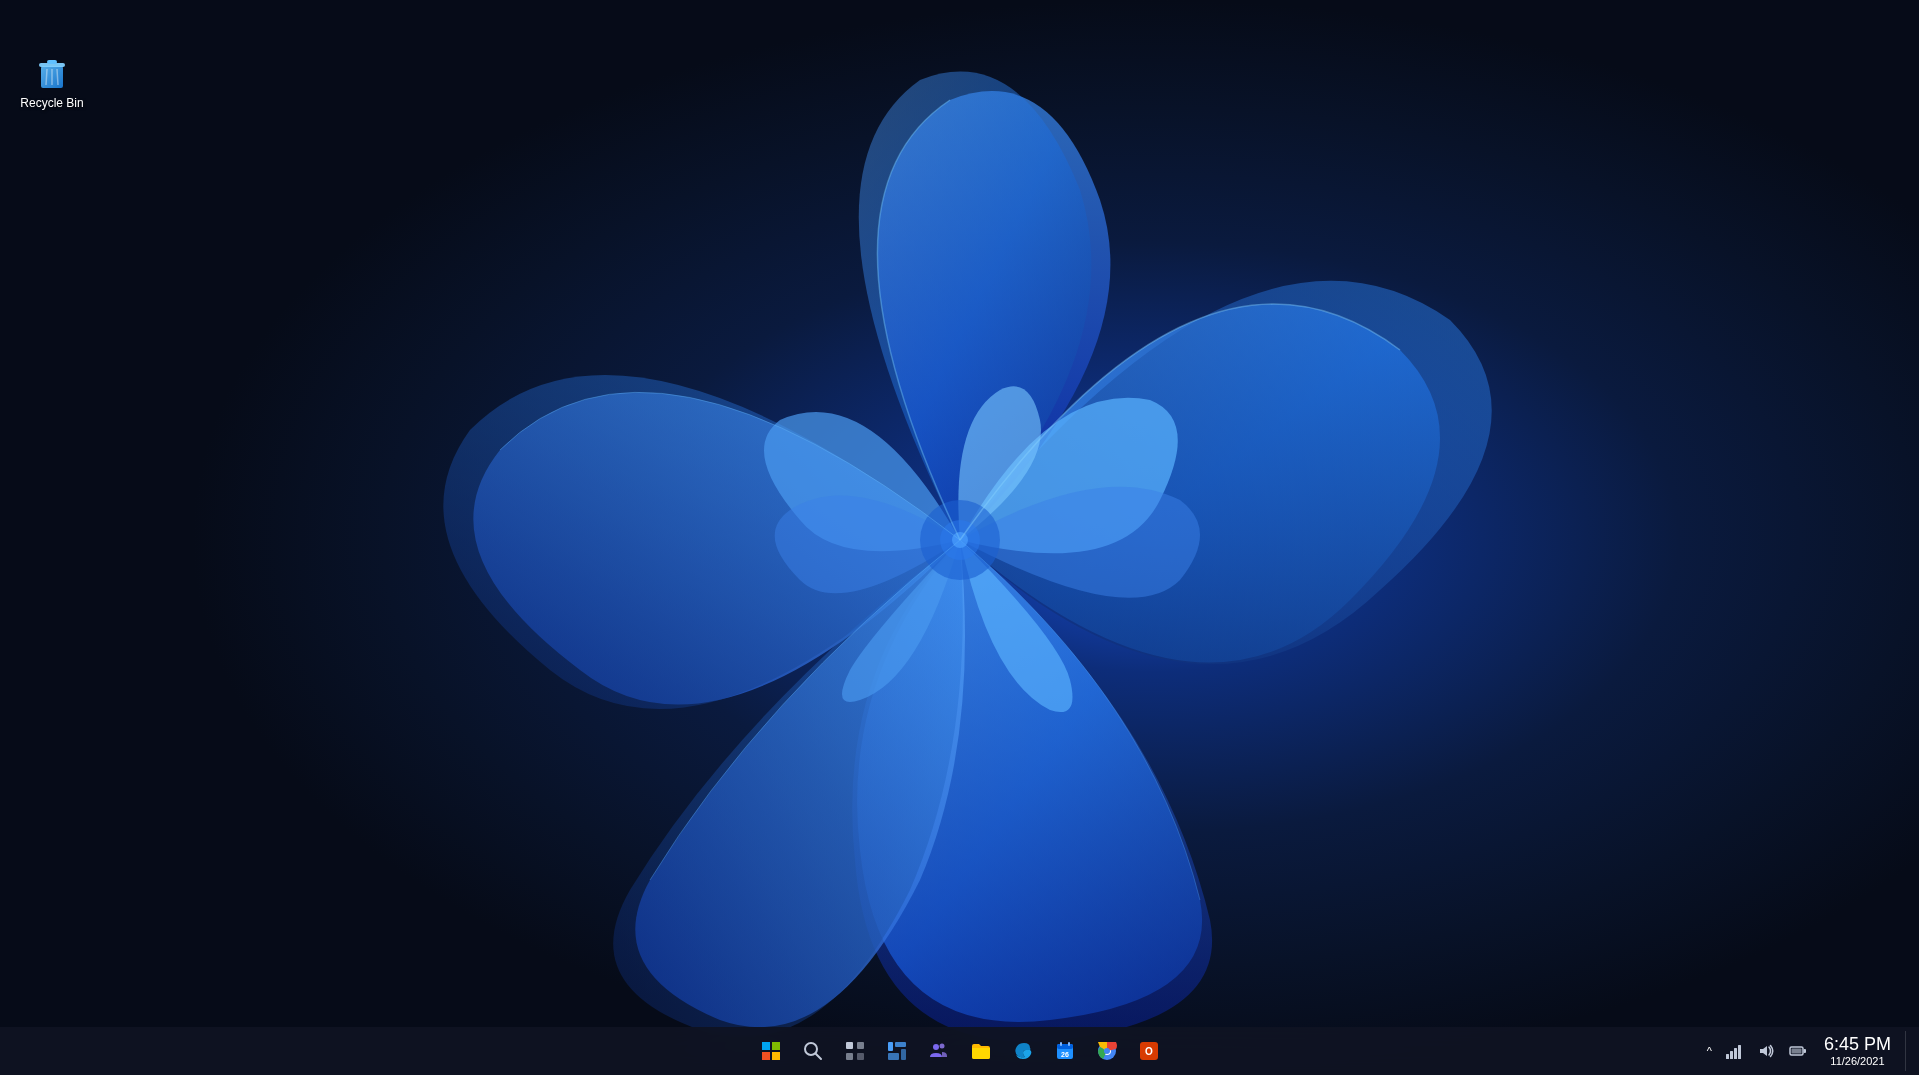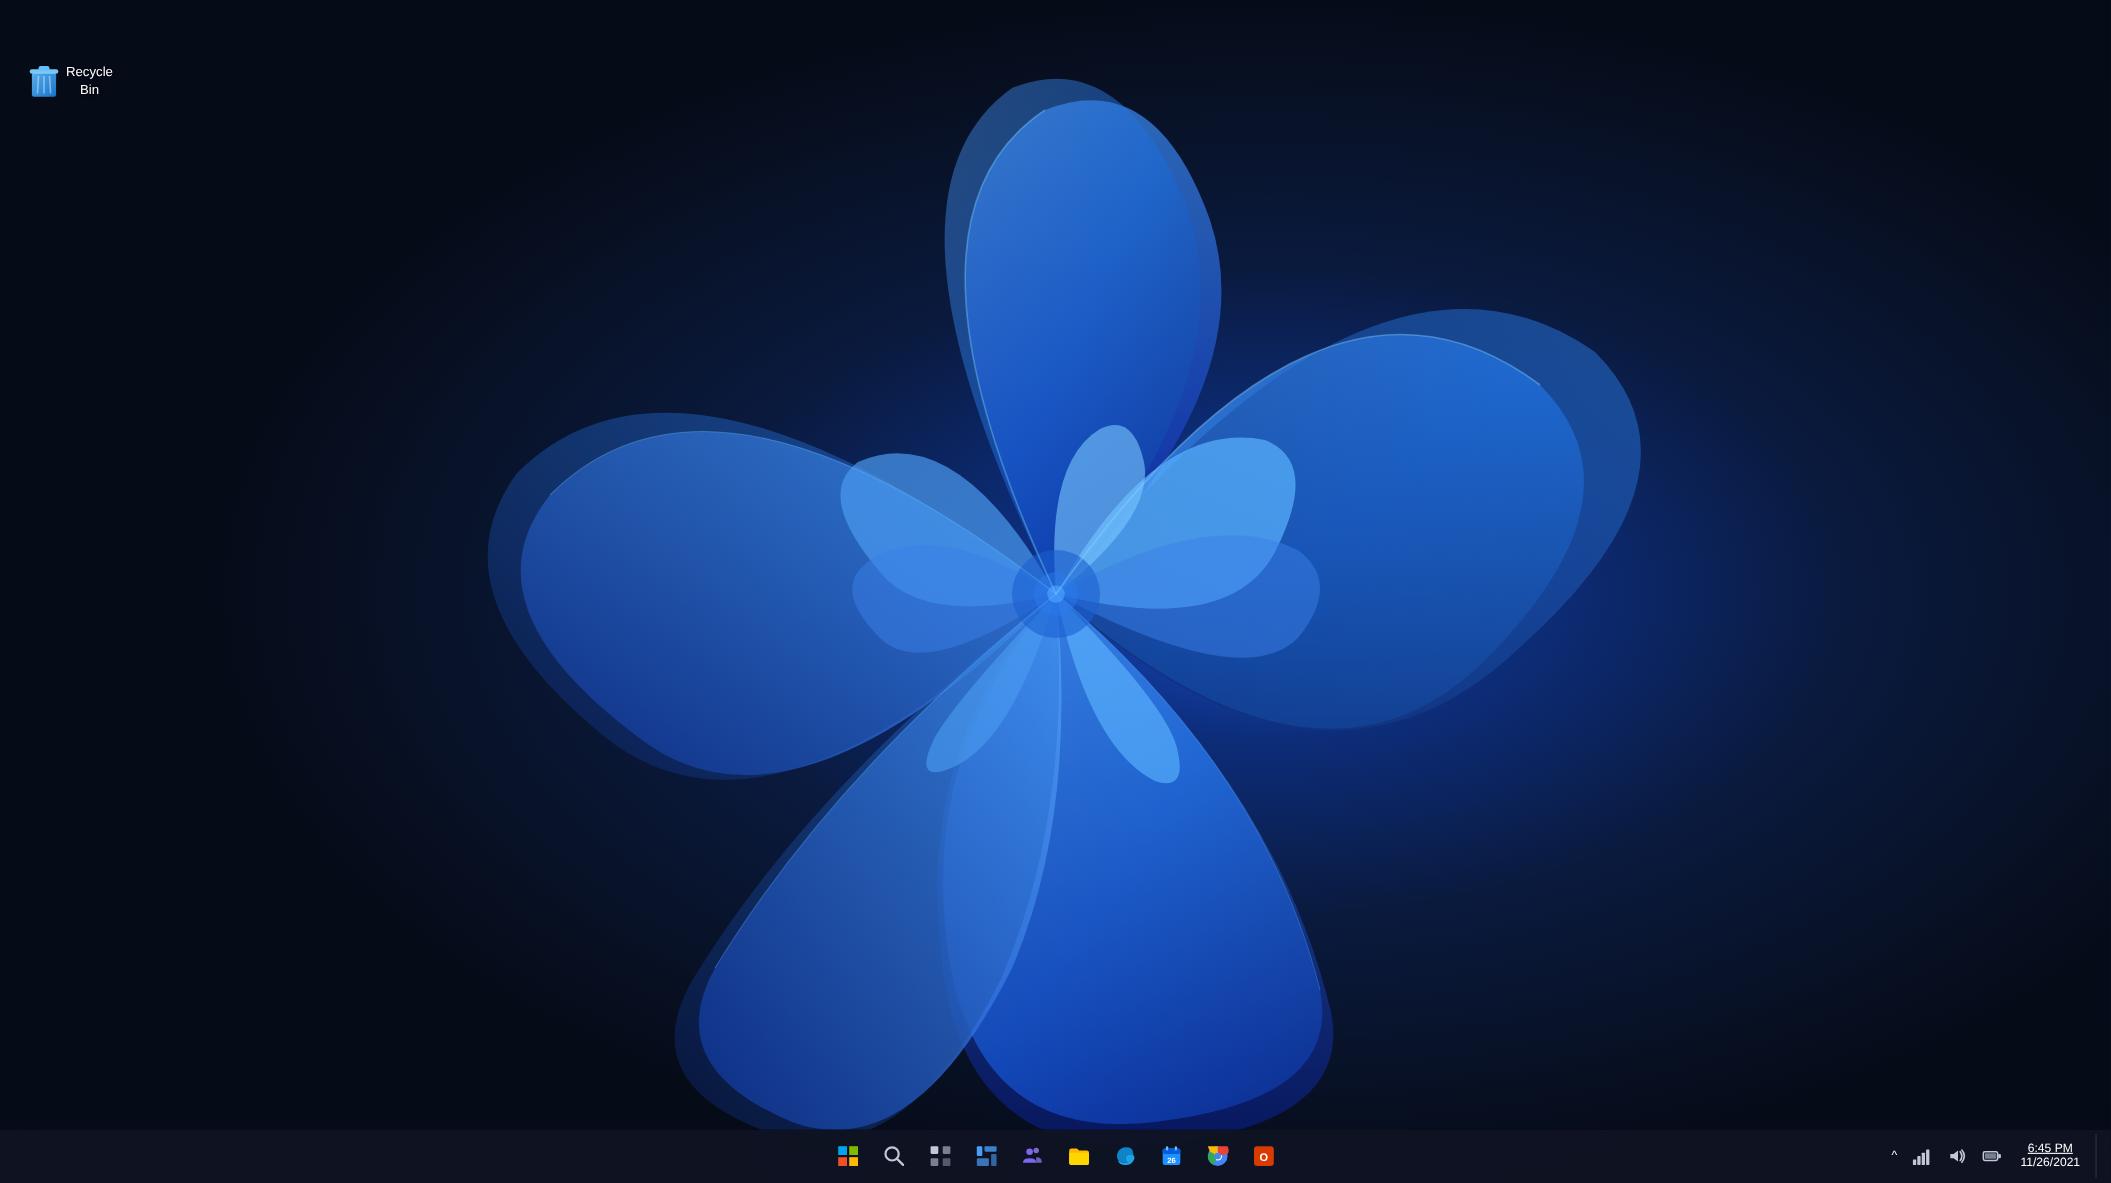--- a/index.html
+++ b/index.html
@@ -98,24 +98,23 @@
       flex-direction: column;
       align-items: center;
       padding: 4px 8px;
       cursor: pointer;
       border-radius: 4px;
       min-width: 70px;
     }
 
     .clock-time {
       color: #ffffff;
-      font-size: 11px;
+      font-size: 18px;
       font-weight: 400;
       line-height: 1.2;
-      text-decoration: underline;
     }
 
     .clock-date {
       color: #ffffff;
       font-size: 11px;
       line-height: 1.2;
       text-align: center;
     }
 
     
@@ -126,21 +125,21 @@
       cursor: pointer;
       margin-left: 2px;
     }
 
     
     .desktop-icon {
       position: absolute;
       top: 46px;
       left: 14px;
       display: flex;
-      flex-direction: row;
+      flex-direction: column;
       align-items: center;
       cursor: pointer;
       padding: 6px;
       border-radius: 4px;
       width: 76px;
     }
 
     .desktop-icon-img {
       width: 40px;
       height: 40px;

